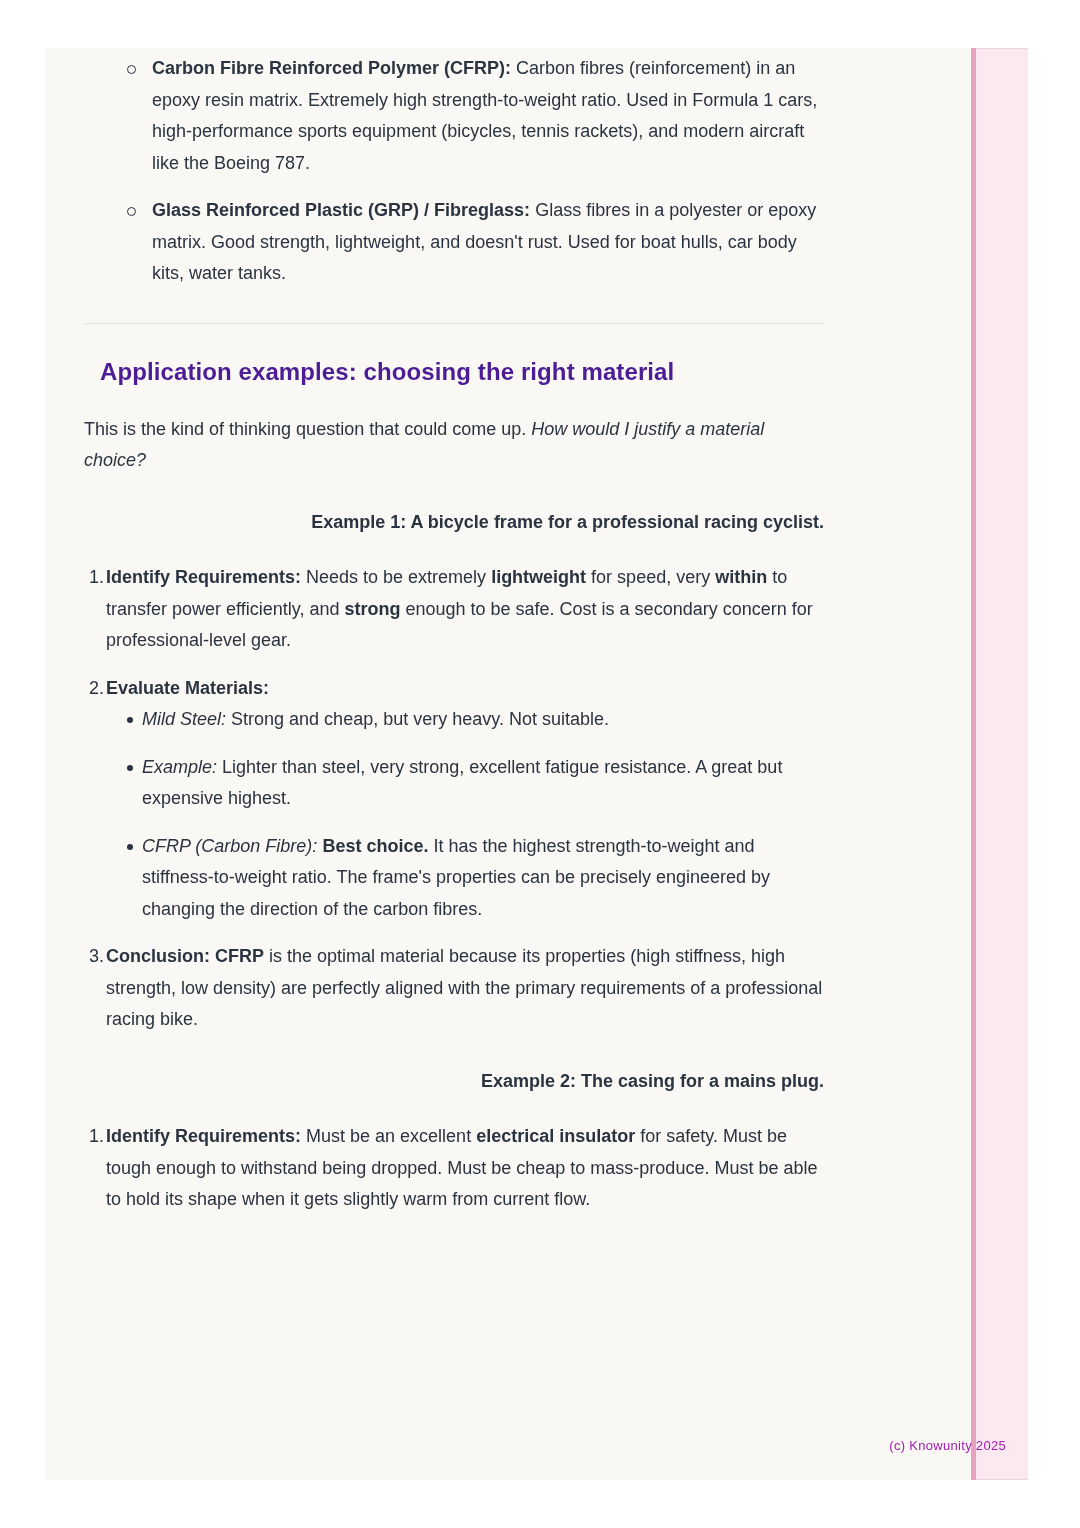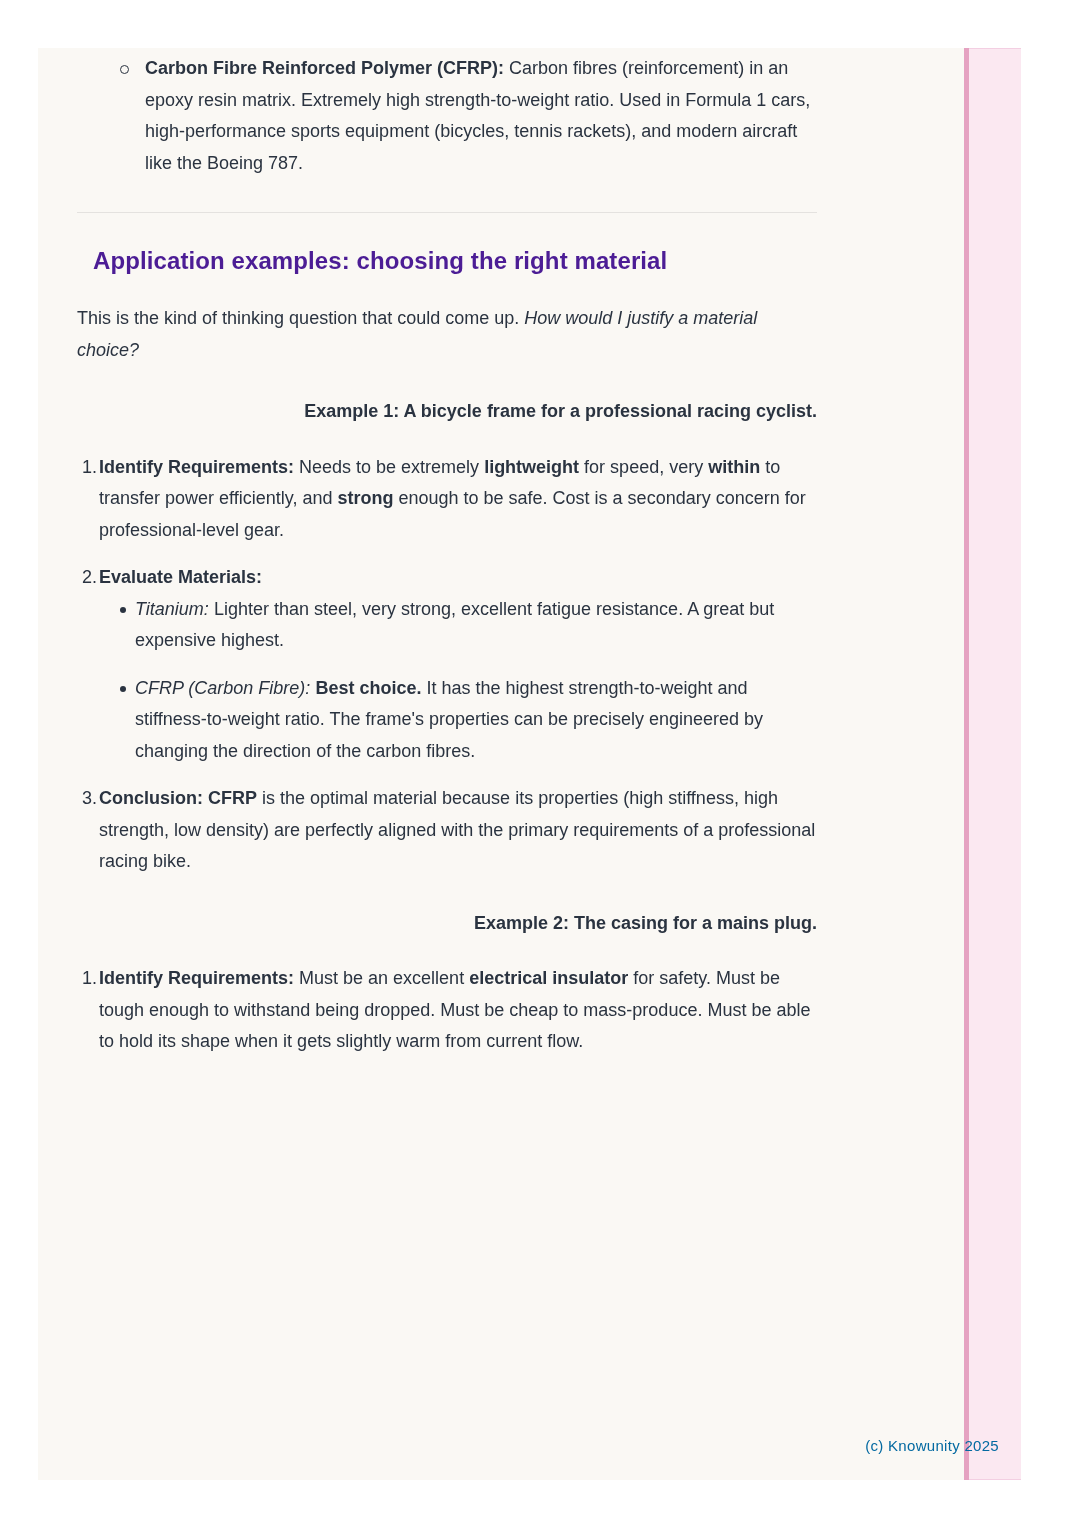--- a/index.html
+++ b/index.html
@@ -5,21 +5,21 @@
   html, body { margin: 0; padding: 0; }
   body {
     width: 1080px; height: 1528px;
     background: #ffffff;
     font-family: "Liberation Sans", sans-serif;
     color: #2a3340;
   }
   .viewport { position: relative; width: 1080px; height: 1528px; overflow: hidden; background: #ffffff; }
 
   .doc-card {
-    position: absolute; left: 38px; top: 48px;
+    position: absolute; left: 45px; top: 48px;
     width: 983px; height: 1432px;
     background: #faf8f4;
   }
 
   .pink-stripe {
     position: absolute; top: 0; right: 0;
     width: 57px; height: 100%;
     background: #fbe8f1;
     border-left: 5px solid #e5a2c1;
     box-sizing: border-box;
@@ -73,39 +73,43 @@
   .dot-list > li { position: relative; padding-left: 36px; }
   .dot-list > li + li { margin-top: 16px; }
   .marker-dot {
     position: absolute; left: 21px; top: 13px;
     width: 6px; height: 6px; border-radius: 50%;
     background: #2a3340;
   }
 
   .watermark {
     position: absolute; right: 22px; bottom: 25px;
-    font-size: 15px; line-height: 18px;
-    color: #0369a1; letter-spacing: 0.3px;
+    font-size: 13px; line-height: 18px;
+    color: #a21caf; letter-spacing: 0.3px;
     z-index: 3;
   }
 </style>
 </head>
 <body>
 
 <div class="viewport">
   <div class="doc-card">
 
     <div class="pink-stripe"></div>
 
     <div class="content">
 
       <ul class="circle-list">
         <li>
           <span class="marker-circle"></span>
           <span class="li-text"><span class="b">Carbon Fibre Reinforced Polymer (CFRP):</span><span> Carbon fibres (reinforcement) in an epoxy resin matrix. Extremely high strength-to-weight ratio. Used in Formula 1 cars, high-performance sports equipment (bicycles, tennis rackets), and modern aircraft like the Boeing 787.</span></span>
+        </li>
+        <li>
+          <span class="marker-circle"></span>
+          <span class="li-text"><span class="b">Glass Reinforced Plastic (GRP) / Fibreglass:</span><span> Glass fibres in a polyester or epoxy matrix. Good strength, lightweight, and doesn't rust. Used for boat hulls, car body kits, water tanks.</span></span>
         </li>
       </ul>
 
       <hr class="divider">
 
       <h2 class="section-heading">Application examples: choosing the right material</h2>
 
       <p class="para"><span>This is the kind of thinking question that could come up. </span><span class="i">How would I justify a material choice?</span></p>
 
       <p class="para example-title">Example 1: A bicycle frame for a professional racing cyclist.</p>
@@ -114,21 +118,25 @@
         <li>
           <span class="num-marker">1.</span>
           <span class="li-text"><span class="b">Identify Requirements:</span><span> Needs to be extremely </span><span class="b">lightweight</span><span> for speed, very </span><span class="b">within</span><span> to transfer power efficiently, and </span><span class="b">strong</span><span> enough to be safe. Cost is a secondary concern for professional-level gear.</span></span>
         </li>
         <li>
           <span class="num-marker">2.</span>
           <div class="li-text"><span class="b">Evaluate Materials:</span></div>
           <ul class="dot-list">
             <li>
               <span class="marker-dot"></span>
-              <span class="li-text"><span class="i">Titanium:</span><span> Lighter than steel, very strong, excellent fatigue resistance. A great but expensive highest.</span></span>
+              <span class="li-text"><span class="i">Mild Steel:</span><span> Strong and cheap, but very heavy. Not suitable.</span></span>
+            </li>
+            <li>
+              <span class="marker-dot"></span>
+              <span class="li-text"><span class="i">Example:</span><span> Lighter than steel, very strong, excellent fatigue resistance. A great but expensive highest.</span></span>
             </li>
             <li>
               <span class="marker-dot"></span>
               <span class="li-text"><span class="i">CFRP (Carbon Fibre):</span><span> </span><span class="b">Best choice.</span><span> It has the highest strength-to-weight and stiffness-to-weight ratio. The frame's properties can be precisely engineered by changing the direction of the carbon fibres.</span></span>
             </li>
           </ul>
         </li>
         <li>
           <span class="num-marker">3.</span>
           <span class="li-text"><span class="b">Conclusion: CFRP</span><span> is the optimal material because its properties (high stiffness, high strength, low density) are perfectly aligned with the primary requirements of a professional racing bike.</span></span>

